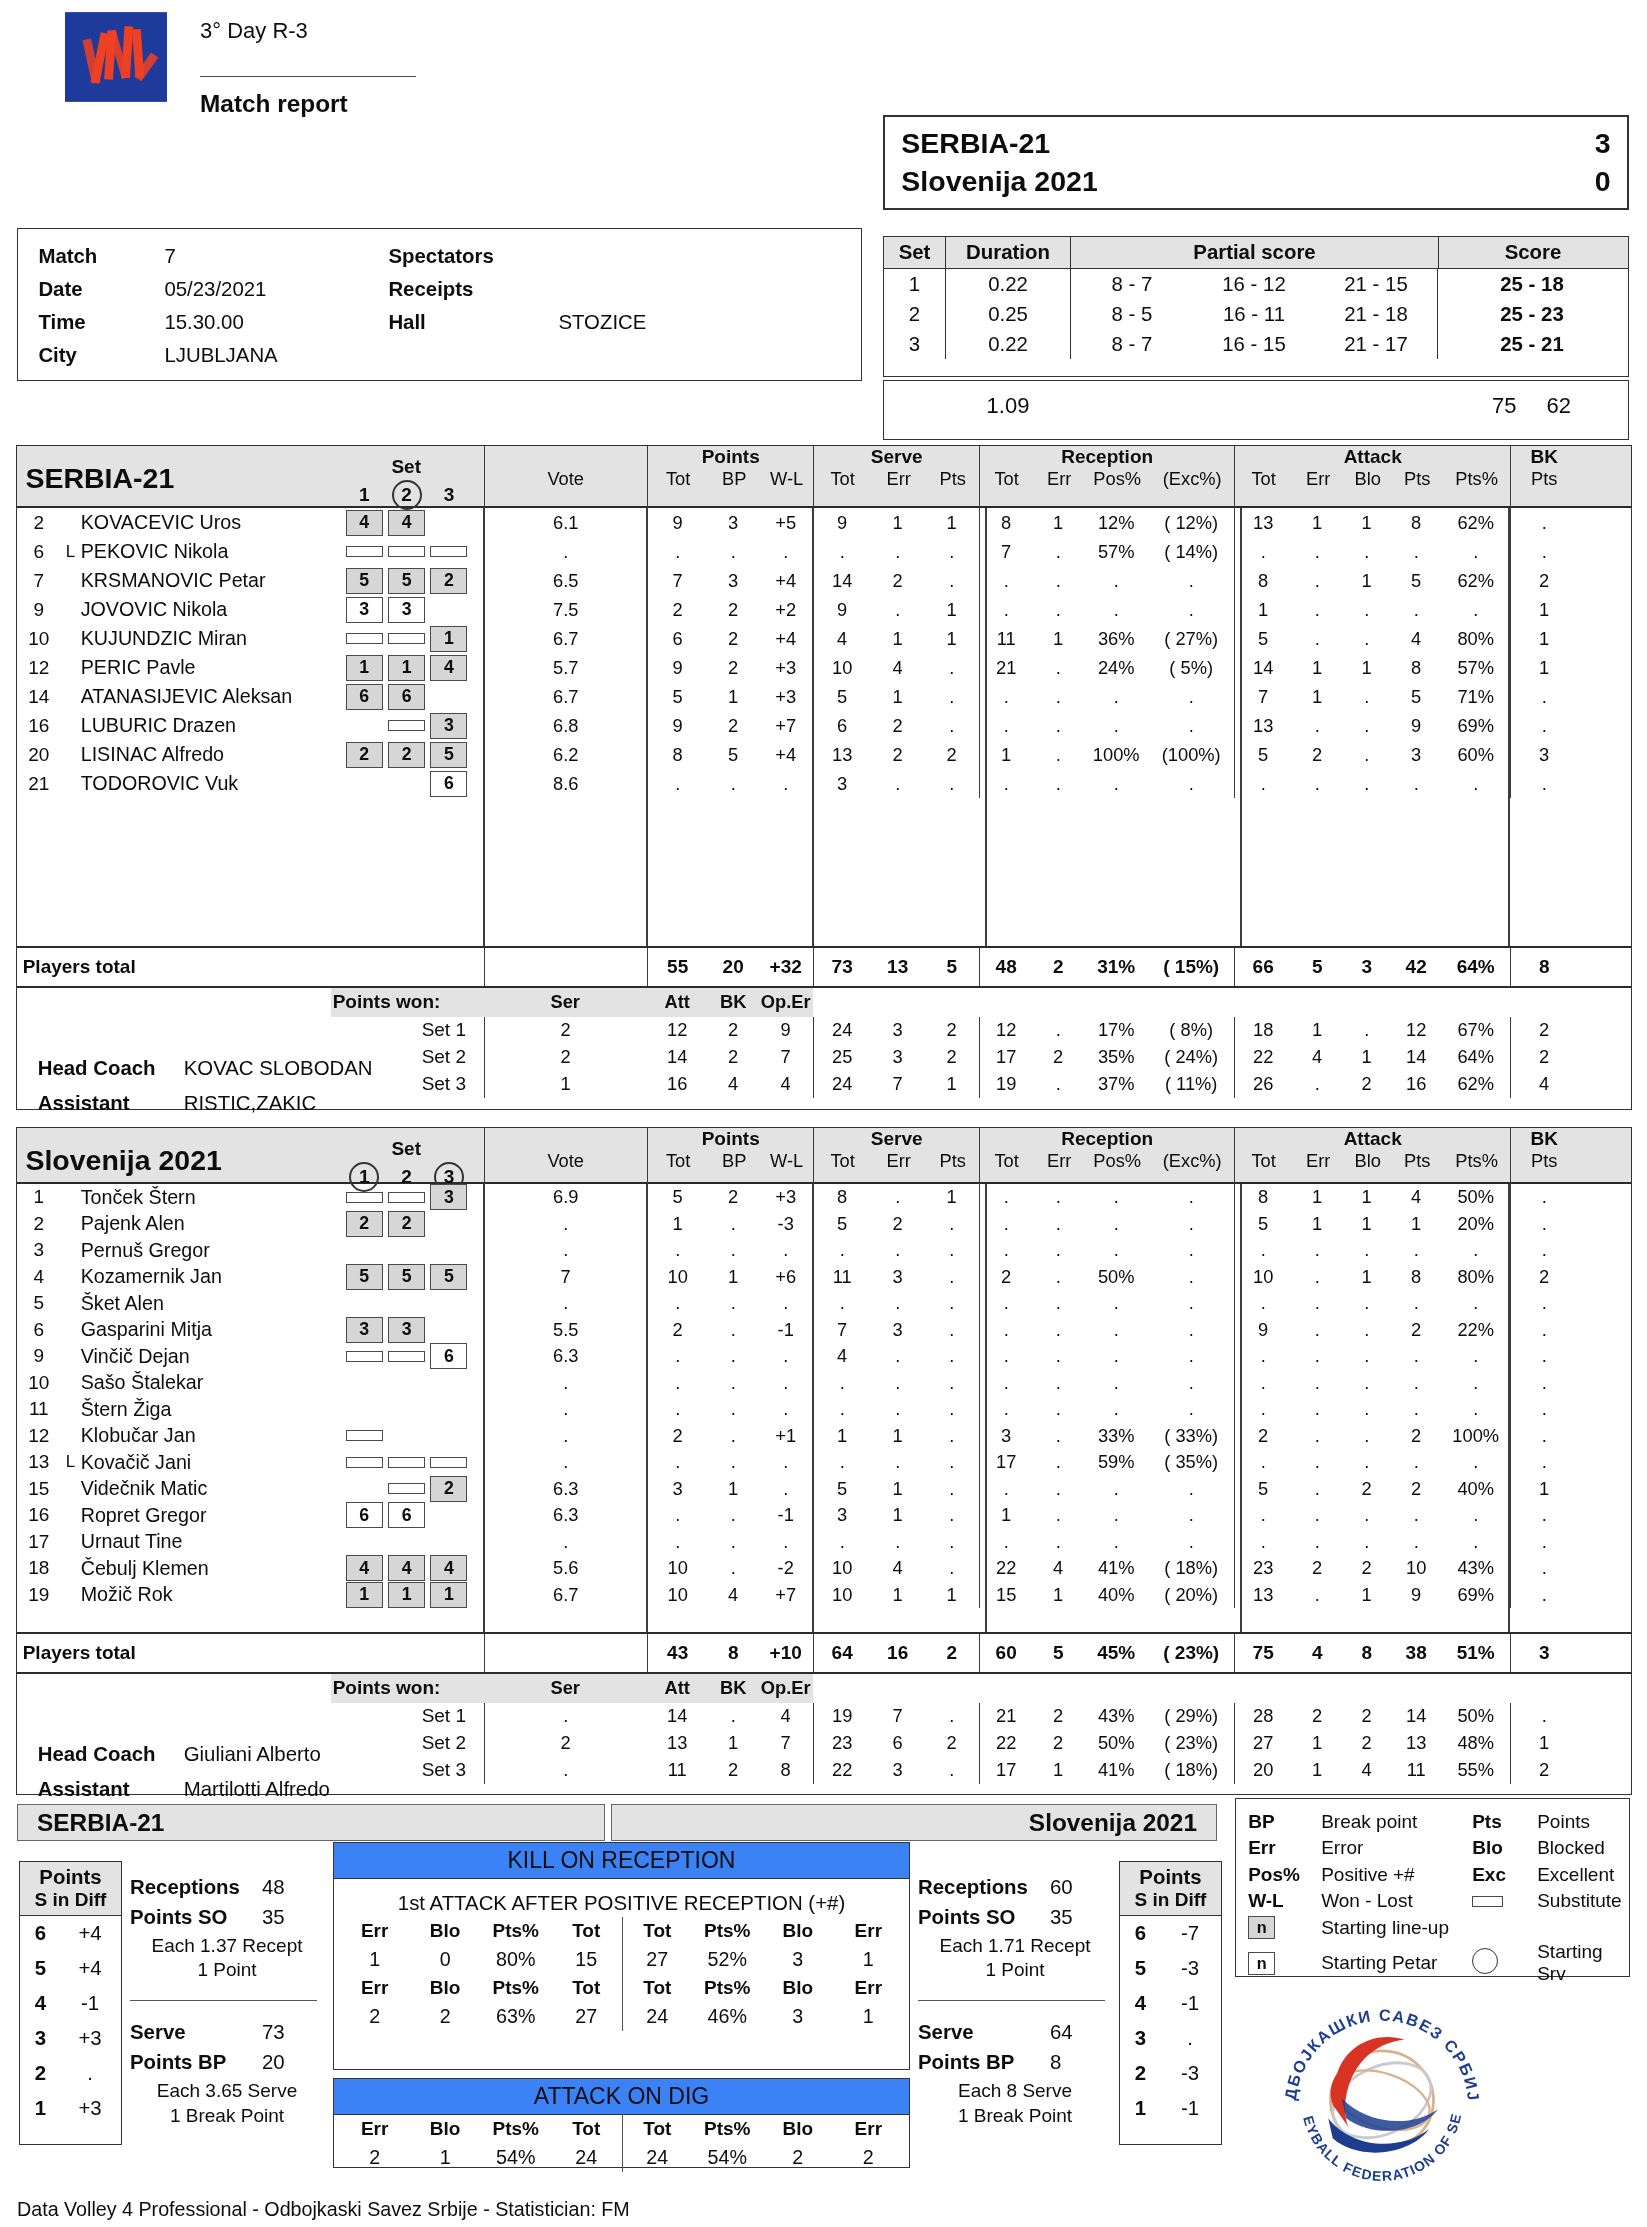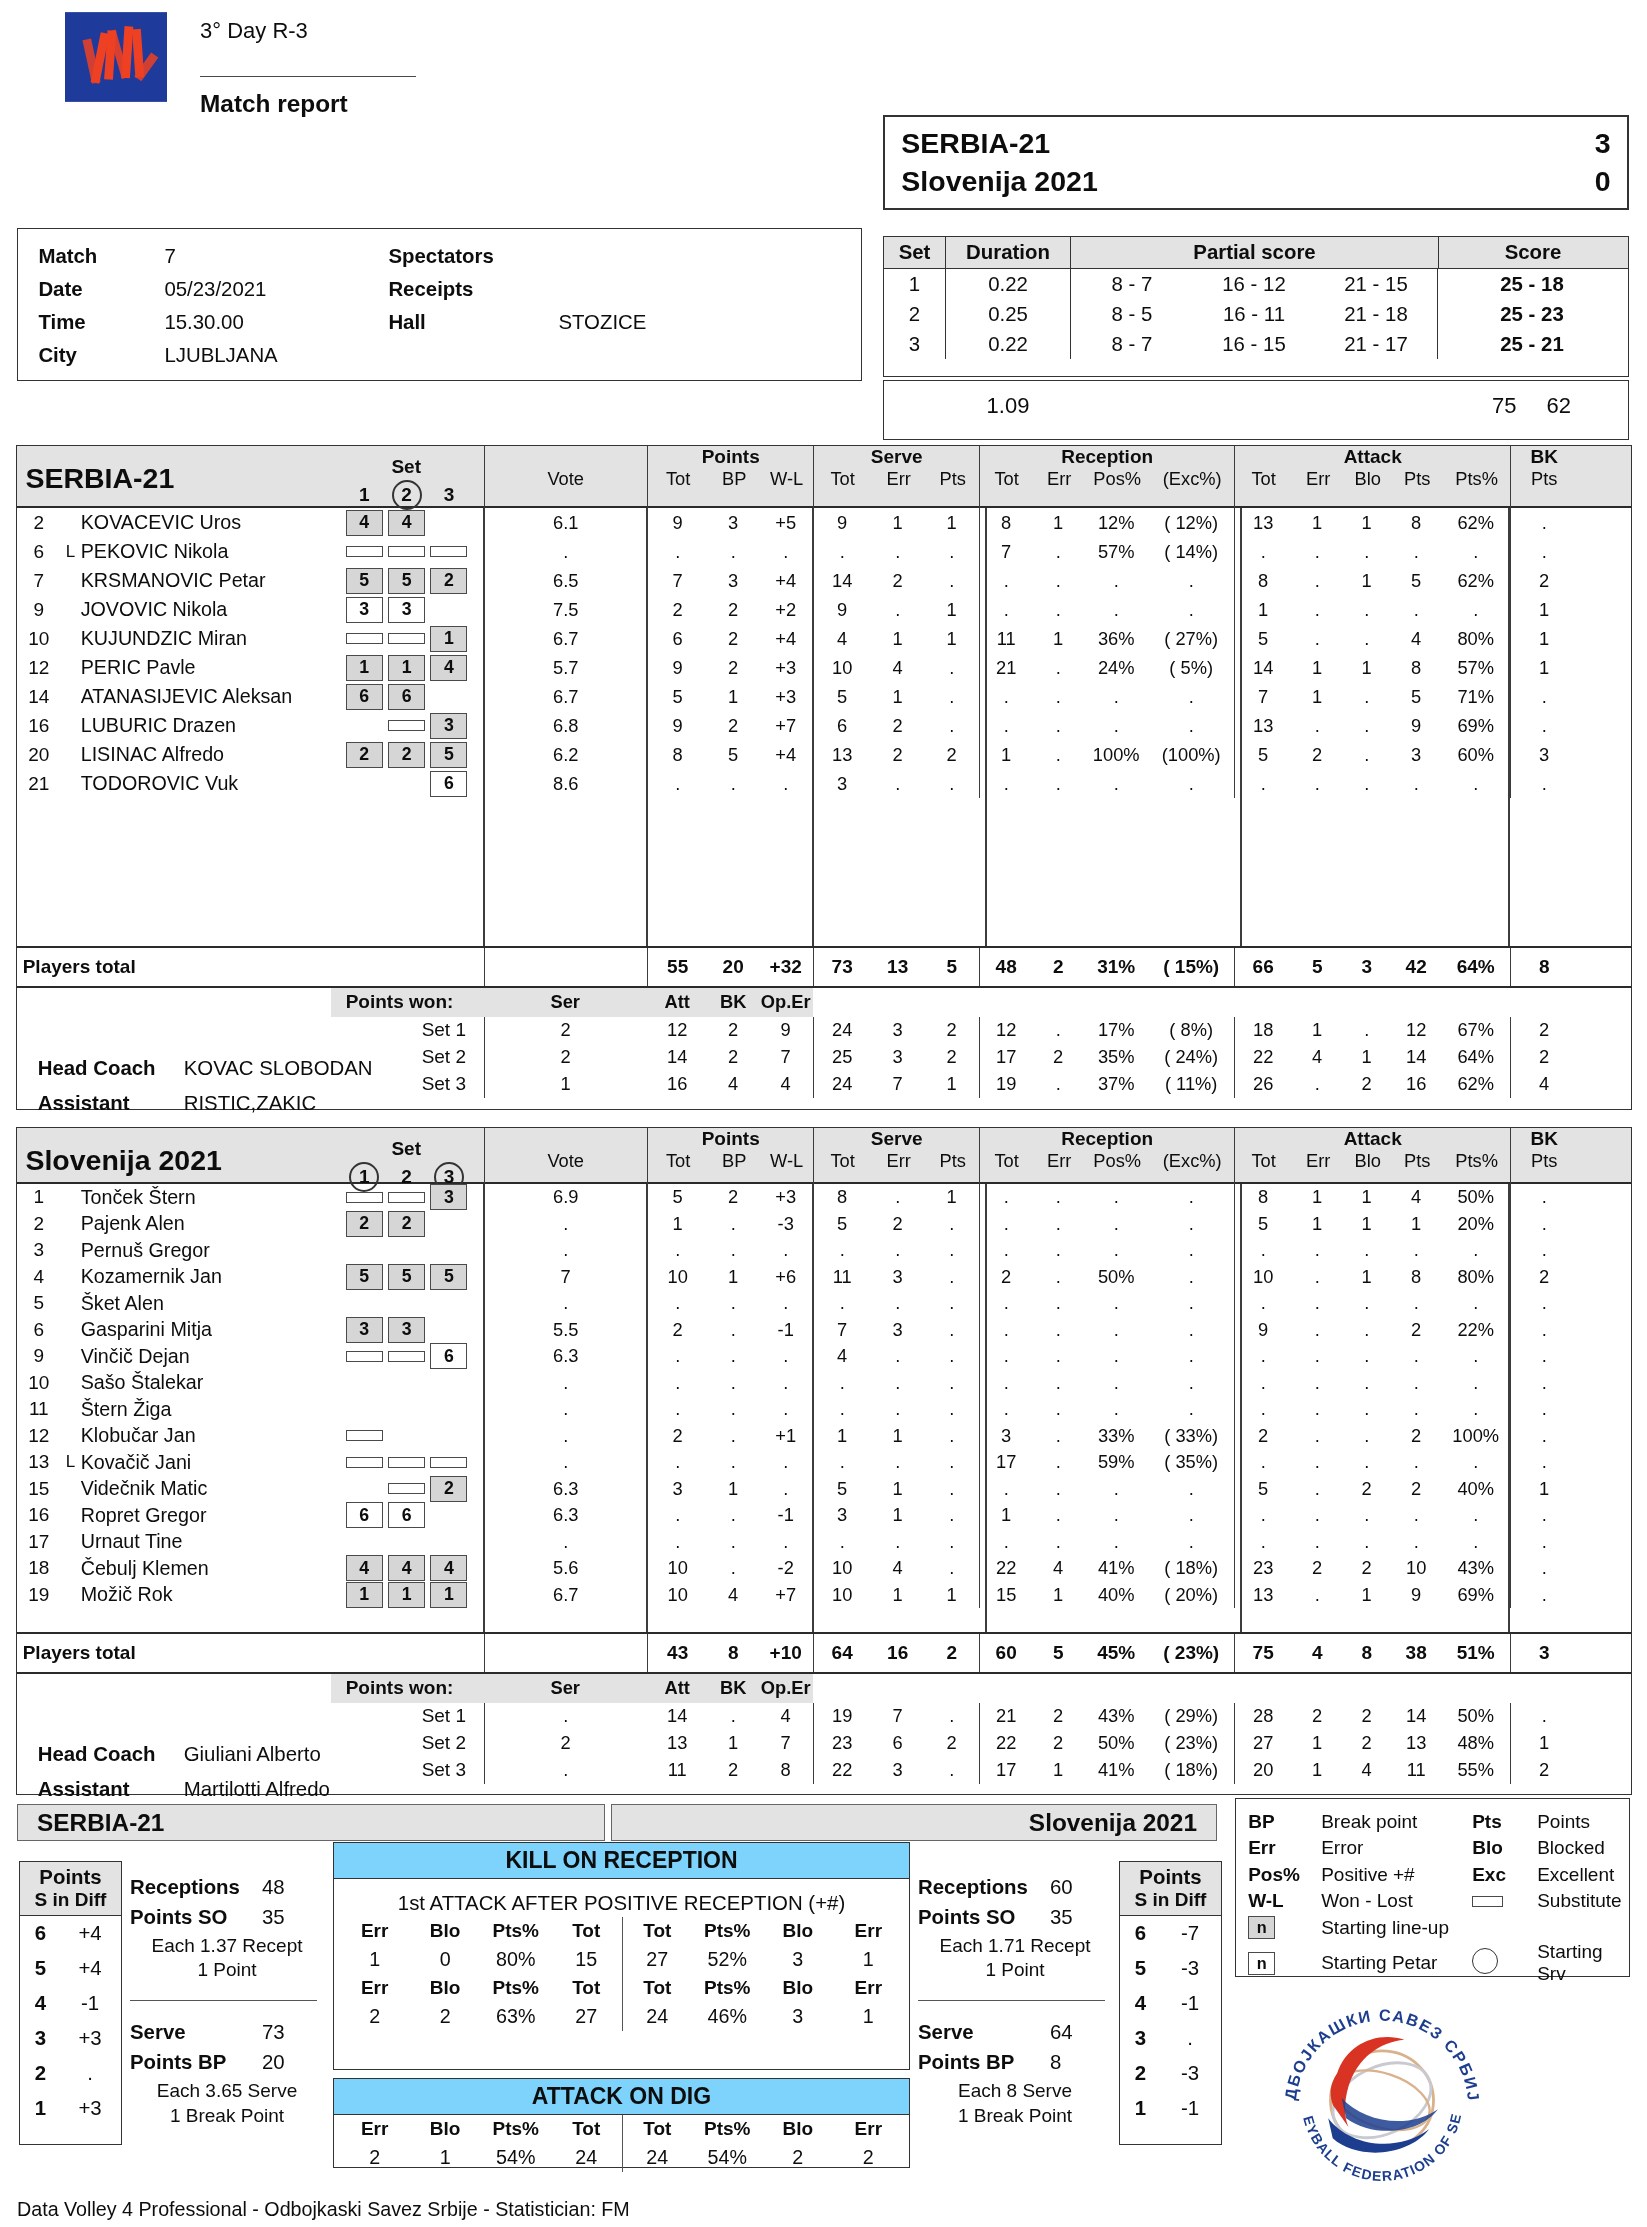--- a/index.html
+++ b/index.html
@@ -61,42 +61,42 @@
   .setcell{display:flex;align-items:center;gap:5.4px;padding-left:15px;height:100%;box-sizing:border-box;}
   .setbox{width:37px;height:26px;border:1.4px solid #4a4a4a;font-weight:bold;font-size:17.7px;display:flex;align-items:center;justify-content:center;box-sizing:border-box;}
   .setbox.g{background:#d6d6d6;}
   .setbox.w{background:#fff;}
   .setbox.sub{height:11px;background:#fff;}
   .setbox.empty{visibility:hidden;}
   .ttotal{font-weight:bold;border-top:2px solid #2b2b2b;border-bottom:2px solid #2b2b2b;}
   .ttotal .c{font-size:19px;}
   .tlab{font-size:19.7px;padding-left:5.4px;justify-content:flex-start;}
   .gray{background:#e3e3e3;}
-  .pwlab{justify-content:flex-start;padding-left:15px;font-weight:bold;font-size:19px;}
+  .pwlab{justify-content:flex-start;padding-left:2px;font-weight:bold;font-size:19px;}
   .pwh{font-weight:bold;font-size:18.3px;}
   .pwset{justify-content:flex-end;padding-right:17.7px;font-size:19px;}
   .coach{position:absolute;left:20.4px;font-size:20.4px;}
   .crow{margin-bottom:12.2px;}
   .clab{display:inline-block;width:146px;font-weight:bold;}
 
   
   .teambar{background:#e3e3e3;border:1.4px solid #666;box-sizing:border-box;display:flex;align-items:center;font-size:24.4px;font-weight:bold;}
   .diffbox{border:1.4px solid #333;box-sizing:border-box;}
   .diffhead{background:#e3e3e3;border-bottom:1.4px solid #333;text-align:center;padding:4.1px 0;}
   .diffhead .l1{font-size:20.4px;font-weight:bold;}
   .diffhead .l2{font-size:19px;font-weight:bold;}
   .diffrow{display:grid;grid-template-columns:41px 58px;height:35px;align-items:center;text-align:center;font-size:20.4px;}
   .diffn{font-weight:bold;}
   .sumblock{font-size:20.4px;}
   .sumrow{display:flex;height:30px;align-items:center;}
   .sumlab{font-weight:bold;width:132px;}
   .sumnote{text-align:center;font-size:19px;margin-top:2.7px;}
   .sumdiv{border-top:1.4px solid #555;margin:19px 6.8px 16.3px 0;}
   .killbox{border:1.4px solid #333;box-sizing:border-box;}
-  .ktitle{background:#7dd3fc;border-bottom:1.4px solid #333;text-align:right;font-size:23px;font-weight:bold;height:35px;display:flex;align-items:center;justify-content:center;}
+  .ktitle{background:#3b82f6;border-bottom:1.4px solid #333;text-align:right;font-size:23px;font-weight:normal;height:35px;display:flex;align-items:center;justify-content:center;}
   .ksub{text-align:center;font-size:20.4px;margin-top:11px;height:27px;display:flex;align-items:center;justify-content:center;}
   .srow{display:grid;grid-template-columns:repeat(8,1fr);padding:0 5.4px;}
   .sccell{text-align:center;font-size:19.7px;height:28.5px;display:flex;align-items:center;justify-content:center;}
   .shead .sccell{font-weight:bold;font-size:19px;}
   .mid{border-left:1.4px solid #555;}
   .legendbox{border:1.4px solid #333;box-sizing:border-box;padding:9.5px 12.2px;}
   .lgrow{display:grid;grid-template-columns:73px 151px 65px 95px;height:26.5px;align-items:center;font-size:19px;}
   .lgabbr{font-weight:bold;}
   .lgbox{width:27px;height:23px;border:1.4px solid #4a4a4a;display:flex;align-items:center;justify-content:center;font-weight:bold;font-size:16.3px;box-sizing:border-box;}
   .lgbox.g{background:#d6d6d6;}

